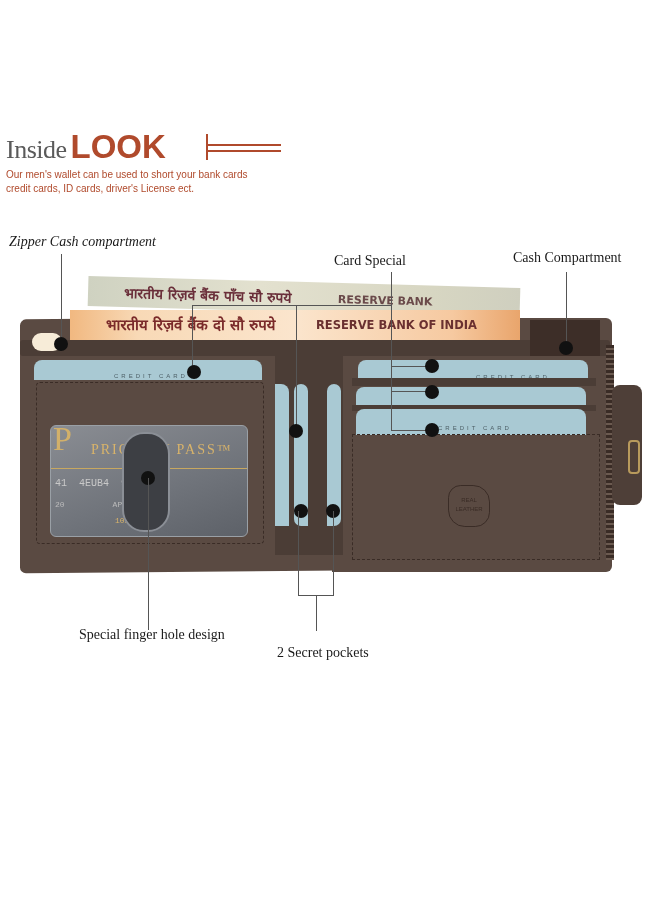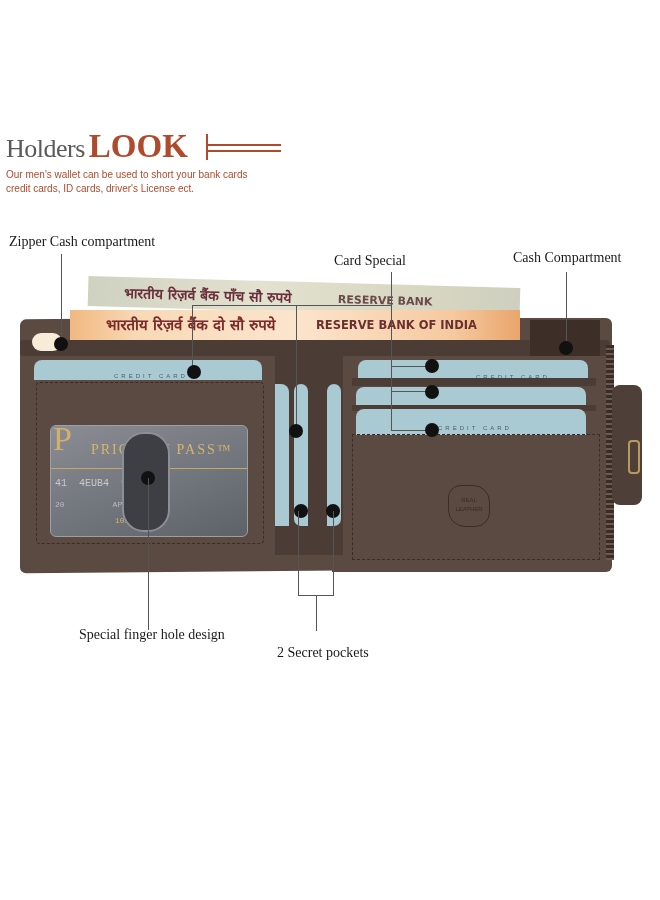--- a/index.html
+++ b/index.html
@@ -1,21 +1,21 @@
 <!DOCTYPE html>
 <html><head>
 <meta charset="utf-8">
 <style>
   html,body{margin:0;padding:0;background:#fff;}
   body{width:660px;height:900px;position:relative;overflow:hidden;font-family:"DejaVu Serif",serif;}
   .abs{position:absolute;}
   
   .title{left:6px;top:128px;white-space:nowrap;}
   .title-inside{font-family:"Liberation Serif",serif;font-size:26px;color:#5a5a5a;letter-spacing:-0.5px;}
-  .title-look{font-family:Liberation Serif, serif;font-size:33px;font-weight:bold;color:#b04a2c;margin-left:4px;}
+  .title-look{font-family:Liberation Sans, sans-serif;font-size:33px;font-weight:bold;color:#b04a2c;margin-left:4px;}
   .deco-v{left:206px;top:134px;width:2px;height:26px;background:#b04a2c;}
   .deco-h1{left:207px;top:144px;width:74px;height:1.5px;background:#b04a2c;}
   .deco-h2{left:207px;top:150px;width:74px;height:1.5px;background:#b04a2c;}
   .subtitle{left:6px;top:168px;font-family:Liberation Sans, sans-serif;font-size:10px;line-height:14px;color:#b04a2c;width:300px;}
   
   .label{font-family:"Liberation Serif",serif;font-size:14px;color:#1a1a1a;white-space:nowrap;}
   .line{background:#555;}
   .dot{width:14px;height:14px;border-radius:50%;background:#111;margin:-7px 0 0 -7px;}
   
   .wallet-left{left:20px;top:318px;width:320px;height:254px;background:#5a4a42;border-radius:6px 0 0 6px;transform:skewY(-0.5deg);}
@@ -32,21 +32,21 @@
   .finger-hole{left:122px;top:432px;width:44px;height:96px;border-radius:22px;background:#3d3f44;border:2px solid #8b8f96;}
   .leather-logo{left:448px;top:485px;width:42px;height:42px;border:1.5px solid #3a2c26;border-radius:30% 40% 35% 40%;font-family:"Liberation Sans",sans-serif;font-size:6px;color:#3a2c26;text-align:center;line-height:9px;padding-top:10px;box-sizing:border-box;}
   .zipper{left:606px;top:345px;width:8px;height:215px;background:repeating-linear-gradient(180deg,#3a2c26 0 3px,#6b5a50 3px 5px);}
   .tab{left:612px;top:385px;width:30px;height:120px;background:#4e3f38;border-radius:8px;}
   .ring{left:628px;top:440px;width:8px;height:30px;border:2px solid #b89a5c;border-radius:4px;}
 </style>
 </head>
 <body>
 
 <div class="abs title">
-  <span class="title-inside">Holders</span><span class="title-look">LOOK</span>
+  <span class="title-inside">Inside</span><span class="title-look">LOOK</span>
 </div>
 <div class="abs deco-v"></div>
 <div class="abs deco-h1"></div>
 <div class="abs deco-h2"></div>
 <div class="abs subtitle">
   <div>Our  men's wallet can be used to short your bank cards</div>
   <div>credit cards, ID cards, driver's License ect.</div>
 </div>
 
 <div class="abs note1">
@@ -96,21 +96,21 @@
 </div>
 <div class="abs stitch" style="left:352px;top:434px;width:246px;height:124px;"></div>
 <div class="abs leather-logo">
   <div>REAL</div>
   <div>LEATHER</div>
 </div>
 <div class="abs zipper"></div>
 <div class="abs tab"></div>
 <div class="abs ring"></div>
 
-<div class="abs label" style="left:9px;top:234px;">Zipper Cash compartment</div>
+<div class="abs label" style="left:9px;top:234px;font-style:italic;">Zipper Cash compartment</div>
 <div class="abs line" style="left:61px;top:254px;width:1px;height:90px;"></div>
 <div class="abs dot" style="left:61px;top:344px;"></div>
 
 <div class="abs label" style="left:334px;top:253px;">Card Special</div>
 <div class="abs line" style="left:391px;top:272px;width:1px;height:158px;"></div>
 <div class="abs line" style="left:391px;top:366px;width:40px;height:1px;"></div>
 <div class="abs line" style="left:391px;top:391px;width:40px;height:1px;"></div>
 <div class="abs line" style="left:391px;top:430px;width:40px;height:1px;"></div>
 <div class="abs dot" style="left:432px;top:366px;"></div>
 <div class="abs dot" style="left:432px;top:392px;"></div>

